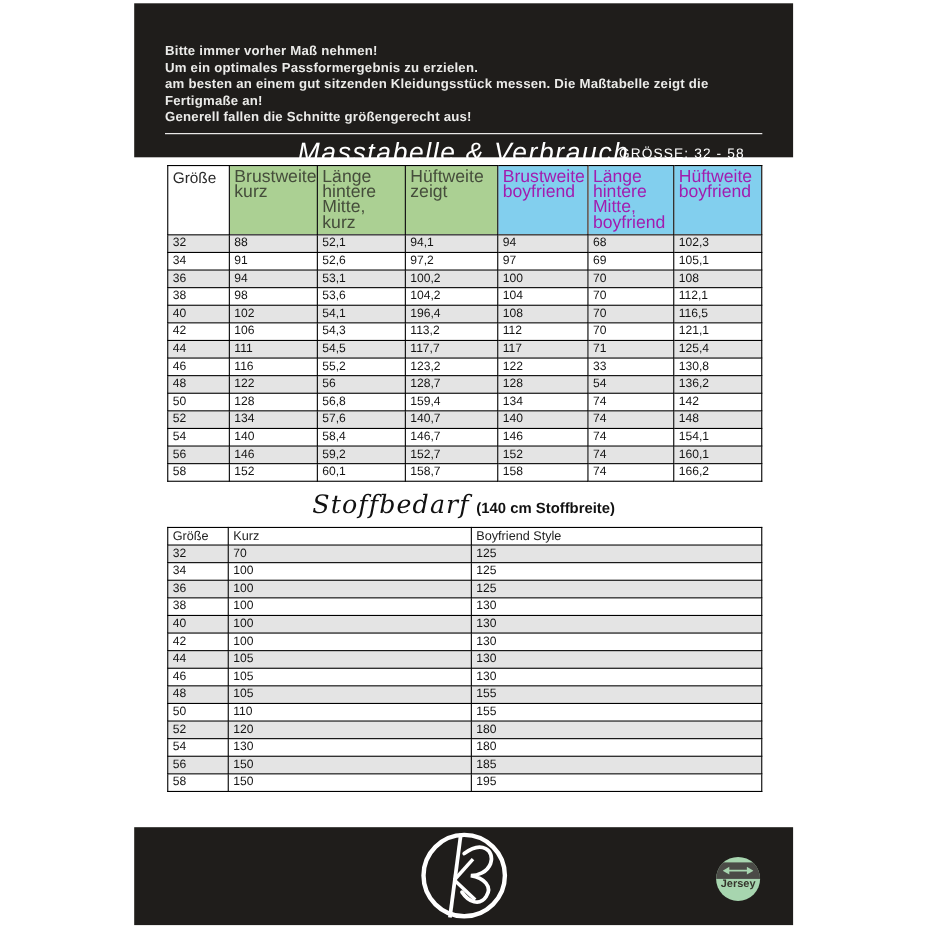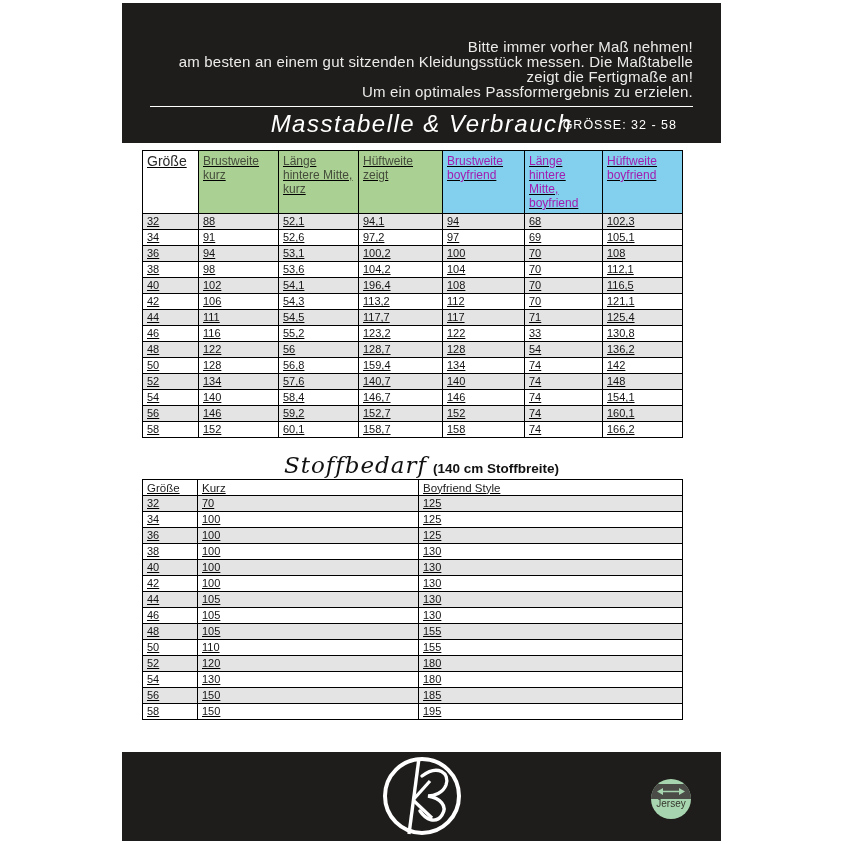--- a/index.html
+++ b/index.html
@@ -2,62 +2,63 @@
 <html><head>
 <meta charset="utf-8">
 <style>
   * { margin:0; padding:0; box-sizing:border-box; }
   body { background:#ffffff; font-family:"Liberation Sans", sans-serif; }
   .canvas { position:relative; width:844px; height:844px; background:#ffffff; overflow:hidden; }
   .page { position:absolute; left:122px; top:3px; width:599px; height:838px; background:#ffffff; }
 
   
   .bar-top { height:140px; background:#1f1d1b; padding:36px 28px 0 28px; }
-  .intro p { color:#ebebe9; font-size:15px; line-height:15px; font-weight:400; letter-spacing:.2px;text-align:right; }
+  .intro p { color:#ebebe9; font-size:12px; line-height:15px; font-weight:700; letter-spacing:.2px; }
   .rule { border-top:1.5px solid #ffffff; margin-top:7px; }
   .title-row { position:relative; height:34px; display:flex; align-items:center; justify-content:center; }
   .main-title { color:#ffffff; font-size:24px; font-weight:300; letter-spacing:1.5px; white-space:nowrap;font-style:italic; }
   .size-range { position:absolute; right:16px; top:11px; color:#ffffff; font-size:12.5px; font-weight:300; letter-spacing:1px; }
 
   
-  table { border-collapse:collapse; table-layout:fixed; width:540px; margin-left:20px; border:1.5px solid #000;text-decoration:underline; }
+  table { border-collapse:collapse; table-layout:fixed; width:540px; margin-left:30px; border:1.5px solid #000; }
   th, td { border:1px solid #000; overflow:hidden; white-space:normal; }
   #t1 { margin-top:7px; }
-  #t1 thead th { height:53px; vertical-align:top; text-align:left; font-weight:300; font-size:12px; line-height:14px; padding:3px 4px; }
+  #t1 thead th { height:53px; vertical-align:top; text-align:left; font-weight:300; font-size:16px; line-height:14px; padding:3px 4px; }
   #t1 thead th.col-size { background:#ffffff; font-size:14px; color:#2a2a2a; }
   #t1 thead th.green { background:#abd093; color:#454d3b; }
   #t1 thead th.blue { background:#82cfee; color:#a21caf; }
   tbody td { height:16px; line-height:15px; font-size:11px; color:#141414; padding:0 4px; text-align:left; background:#ffffff; }
   tbody tr.alt td { background:#e4e4e4; }
 
-  .fabric-heading { text-align:center; margin-top:6px; height:30px; line-height:43px; color:#111; }
+  .fabric-heading { text-align:center; margin-top:6px; height:30px; line-height:30px; color:#111; }
   .fabric-heading .script { font-family:"DejaVu Serif", serif; font-style:italic; font-size:23px; letter-spacing:1px; margin-right:6px; }
   .fabric-heading .suffix { font-size:13.5px; font-weight:600; }
 
   #t2 { margin-top:5px; }
   #t2 thead th { height:16px; text-align:left; font-weight:300; font-size:11.5px; padding:0 4px; background:#ffffff; color:#222; vertical-align:middle; }
 
   
   .bar-bottom { position:absolute; left:0; bottom:0; width:100%; height:89px; background:#1f1d1b; }
   .logo { position:absolute; left:50%; transform:translateX(-50%); top:2px; }
   .jersey { position:absolute; right:30px; top:27px; width:40px; height:40px; border-radius:50%; background:#a7d5af; overflow:hidden; }
   .jersey .band { position:absolute; top:5px; left:0; width:100%; height:15px; background:#4b4b47; display:flex; align-items:center; justify-content:center; }
-  .jersey .label { position:absolute; top:19px; width:100%; text-align:center; font-size:10px; font-weight:400; color:#35352c; }
+  .jersey .label { position:absolute; top:19px; width:100%; text-align:center; font-size:10px; font-weight:700; color:#35352c; }
 </style>
 </head>
 <body>
 
 <div class="canvas">
   <div class="page">
 
     <div class="bar-top">
       <div class="intro">
         <p>Bitte immer vorher Maß nehmen!</p>
+        <p>Um ein optimales Passformergebnis zu erzielen.</p>
         <p>am besten an einem gut sitzenden Kleidungsstück messen. Die Maßtabelle zeigt die Fertigmaße an!</p>
-        <p>Um ein optimales Passformergebnis zu erzielen.</p>
+        <p>Generell fallen die Schnitte größengerecht aus!</p>
       </div>
       <div class="rule"></div>
       <div class="title-row">
         <span class="main-title">Masstabelle &amp; Verbrauch</span>
         <span class="size-range">GRÖSSE: 32 - 58</span>
       </div>
     </div>
 
     <table id="t1">
       <colgroup>

